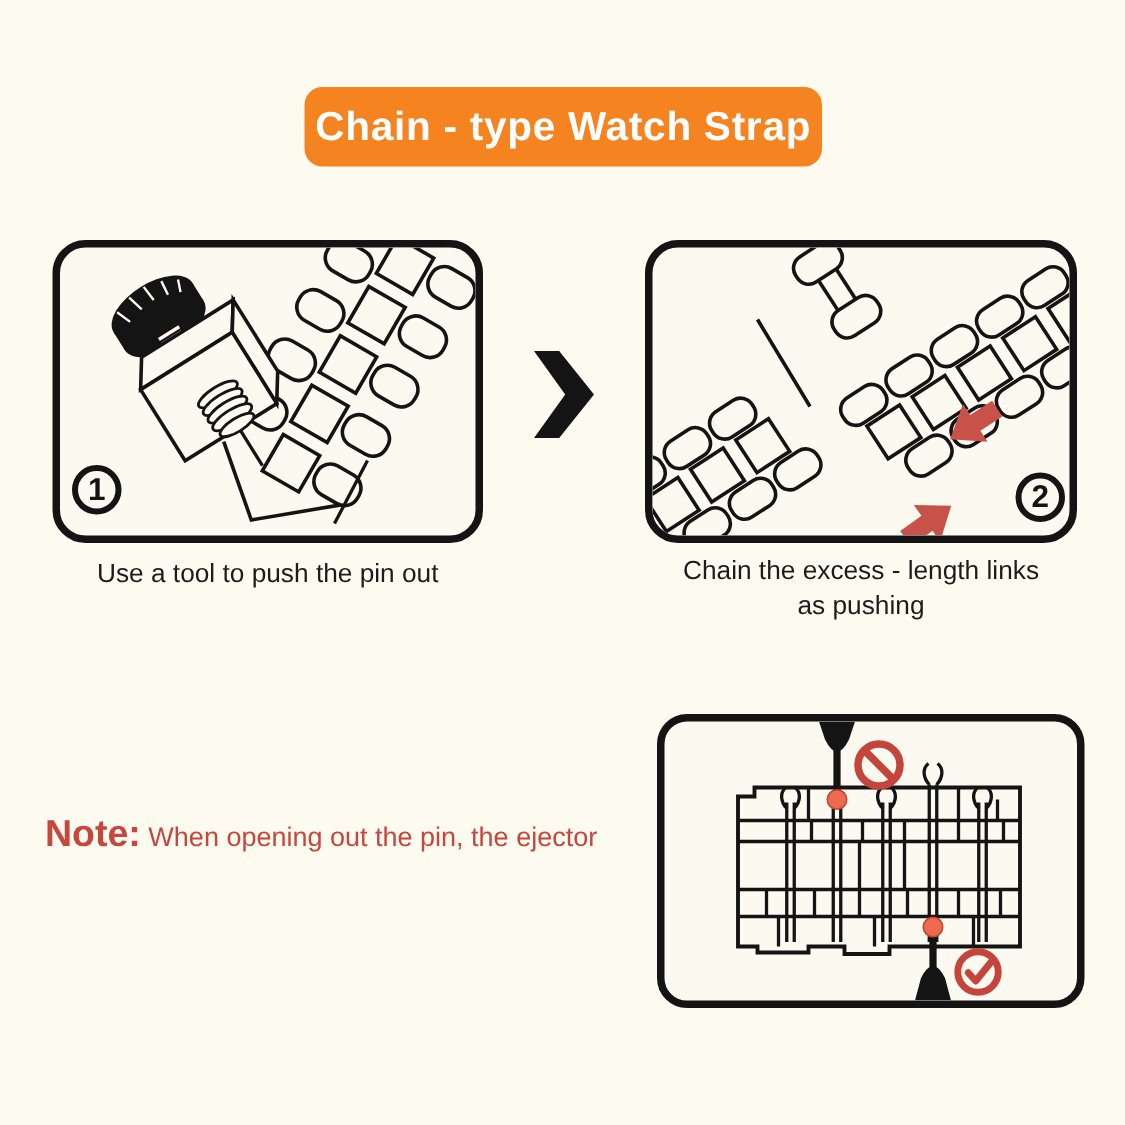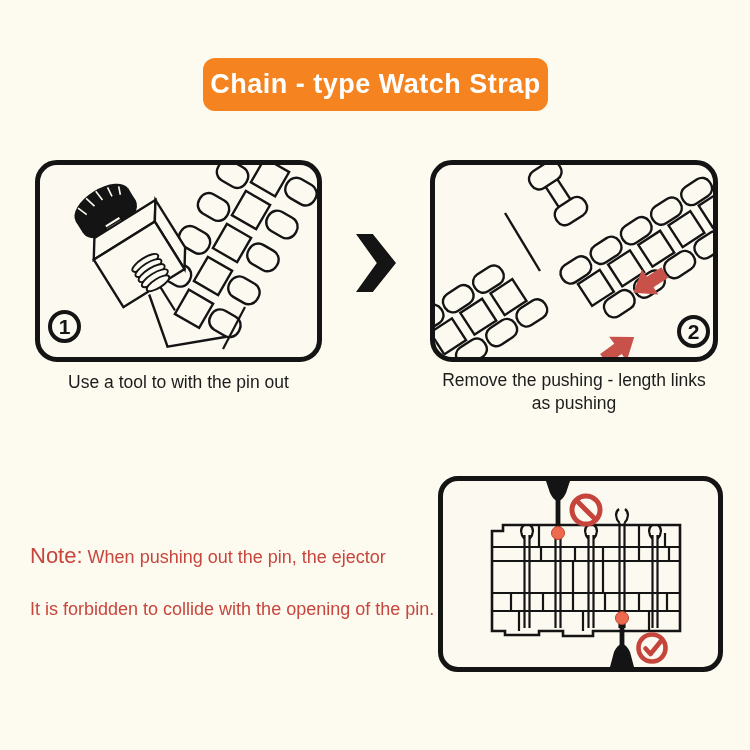--- a/index.html
+++ b/index.html
@@ -57,21 +57,21 @@
     font-size:17.5px;line-height:23px;
   }
   .cap1{left:35px;top:371px;width:287px;}
   .cap2{left:426px;top:369px;width:296px;}
 
   
   .note{
     position:absolute;left:30px;top:543px;width:430px;
     color:#c7463e;font-size:18px;line-height:26px;
   }
-  .note .note-label{font-weight:normal;font-size:22px;}
+  .note .note-label{font-weight:bold;font-size:25px;}
 
   .stroke{stroke:#141414;fill:none;}
 </style>
 </head>
 <body>
 
 <div class="stage">
 
   <div class="banner">
     <span>Chain - type Watch Strap</span>
@@ -195,32 +195,31 @@
   </div>
 
   <div class="badge badge1">
     <span>1</span>
   </div>
   <div class="badge badge2">
     <span>2</span>
   </div>
 
   <div class="caption cap1">
-    <div>Use a tool to with the pin out</div>
+    <div>Use a tool to push the pin out</div>
   </div>
   <div class="caption cap2">
-    <div>Remove the pushing - length links</div>
+    <div>Chain the excess - length links</div>
     <div>as pushing</div>
   </div>
 
   <div class="note">
     <span class="note-label">Note:</span>
-    <span>When pushing out the pin, the ejector</span><br>
+    <span>When opening out the pin, the ejector</span><br>
     <br>
-    <span>It is forbidden to collide with the opening of the pin.</span>
   </div>
 
   <div class="panel panel3">
     <svg viewBox="0 0 275 186">
 
       <path class="stroke" stroke-width="2.6" d="M 60 50 L 60 44 L 237 44 L 237 150 L 150 150 L 150 155 L 120 155 L 120 150 L 96 150 L 96 154 L 62 154 L 62 150 L 49 150 L 49 50 Z M 49 50 L 60 50 L 60 44"></path>
 
       <g class="stroke" stroke-width="2.2">
         <path d="M 49 66 H 237 M 49 80 H 237"></path>
         <path d="M 49 112 H 237 M 49 130 H 237"></path>

